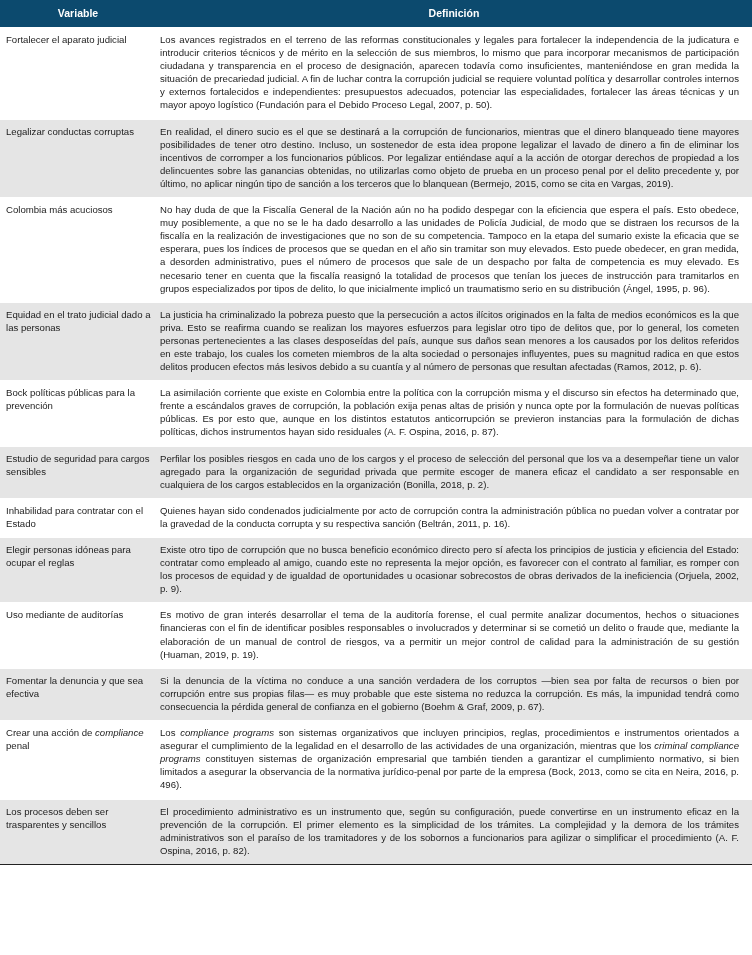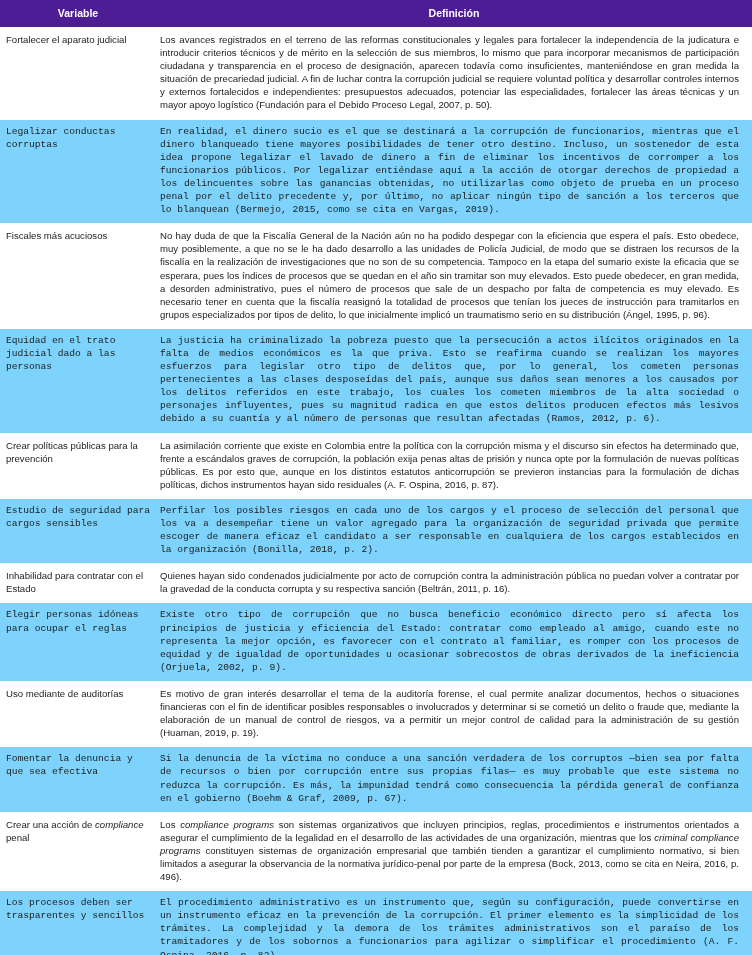--- a/index.html
+++ b/index.html
@@ -10,36 +10,36 @@
       table-layout: fixed;
       font-family: "Liberation Sans", sans-serif;
       font-size: 9.6px;
       line-height: 13.1px;
       color: #1d1d1d;
       border-bottom: 1.5px solid #222;
     }
     .doc-table col.c1 { width: 156px; }
     .doc-table col.c2 { width: 596px; }
     .doc-table thead th {
-      background: #4c1d95;
+      background: #0c4a6e;
       color: #ffffff;
       font-weight: bold;
       font-size: 10.5px;
       height: 27px;
       padding: 0;
       text-align: center;
       vertical-align: middle;
     }
     .doc-table tbody td {
       vertical-align: top;
       padding: 5px 6px 7px 6px;
     }
     .doc-table tbody td.var { padding-left: 6px; padding-right: 4px; margin-left: 18px; }
     .doc-table tbody td.def { text-align: justify; padding-left: 4px; padding-right: 13px; }
-    .doc-table tbody tr.shaded td { background: #7dd3fc; font-family: Liberation Mono, monospace; }
+    .doc-table tbody tr.shaded td { background: #e5e5e5; }
     .doc-table tbody tr td { border-top: 1px solid #ffffff; }
     em { font-style: italic; }
   </style>
 </head>
 <body>
 
 <table class="doc-table">
   <colgroup>
       <col class="c1">
       <col class="c2">
@@ -53,29 +53,29 @@
   <tbody>
     <tr>
       <td class="var">Fortalecer el aparato judicial</td>
       <td class="def">Los avances registrados en el terreno de las reformas constitucionales y legales para fortalecer la independencia de la judicatura e introducir criterios técnicos y de mérito en la selección de sus miembros, lo mismo que para incorporar mecanismos de participación ciudadana y transparencia en el proceso de designación, aparecen todavía como insuficientes, manteniéndose en gran medida la situación de precariedad judicial. A fin de luchar contra la corrupción judicial se requiere voluntad política y desarrollar controles internos y externos fortalecidos e independientes: presupuestos adecuados, potenciar las especialidades, fortalecer las áreas técnicas y un mayor apoyo logístico (Fundación para el Debido Proceso Legal, 2007, p. 50).</td>
     </tr>
     <tr class="shaded">
       <td class="var">Legalizar conductas corruptas</td>
       <td class="def">En realidad, el dinero sucio es el que se destinará a la corrupción de funcionarios, mientras que el dinero blanqueado tiene mayores posibilidades de tener otro destino. Incluso, un sostenedor de esta idea propone legalizar el lavado de dinero a fin de eliminar los incentivos de corromper a los funcionarios públicos. Por legalizar entiéndase aquí a la acción de otorgar derechos de propiedad a los delincuentes sobre las ganancias obtenidas, no utilizarlas como objeto de prueba en un proceso penal por el delito precedente y, por último, no aplicar ningún tipo de sanción a los terceros que lo blanquean (Bermejo, 2015, como se cita en Vargas, 2019).</td>
     </tr>
     <tr>
-      <td class="var">Fiscales más acuciosos</td>
+      <td class="var">Colombia más acuciosos</td>
       <td class="def">No hay duda de que la Fiscalía General de la Nación aún no ha podido despegar con la eficiencia que espera el país. Esto obedece, muy posiblemente, a que no se le ha dado desarrollo a las unidades de Policía Judicial, de modo que se distraen los recursos de la fiscalía en la realización de investigaciones que no son de su competencia. Tampoco en la etapa del sumario existe la eficacia que se esperara, pues los índices de procesos que se quedan en el año sin tramitar son muy elevados. Esto puede obedecer, en gran medida, a desorden administrativo, pues el número de procesos que sale de un despacho por falta de competencia es muy elevado. Es necesario tener en cuenta que la fiscalía reasignó la totalidad de procesos que tenían los jueces de instrucción para tramitarlos en grupos especializados por tipos de delito, lo que inicialmente implicó un traumatismo serio en su distribución (Ángel, 1995, p. 96).</td>
     </tr>
     <tr class="shaded">
       <td class="var">Equidad en el trato judicial dado a las personas</td>
       <td class="def">La justicia ha criminalizado la pobreza puesto que la persecución a actos ilícitos originados en la falta de medios económicos es la que priva. Esto se reafirma cuando se realizan los mayores esfuerzos para legislar otro tipo de delitos que, por lo general, los cometen personas pertenecientes a las clases desposeídas del país, aunque sus daños sean menores a los causados por los delitos referidos en este trabajo, los cuales los cometen miembros de la alta sociedad o personajes influyentes, pues su magnitud radica en que estos delitos producen efectos más lesivos debido a su cuantía y al número de personas que resultan afectadas (Ramos, 2012, p. 6).</td>
     </tr>
     <tr>
-      <td class="var">Crear políticas públicas para la prevención</td>
+      <td class="var">Bock políticas públicas para la prevención</td>
       <td class="def">La asimilación corriente que existe en Colombia entre la política con la corrupción misma y el discurso sin efectos ha determinado que, frente a escándalos graves de corrupción, la población exija penas altas de prisión y nunca opte por la formulación de nuevas políticas públicas. Es por esto que, aunque en los distintos estatutos anticorrupción se previeron instancias para la formulación de dichas políticas, dichos instrumentos hayan sido residuales (A. F. Ospina, 2016, p. 87).</td>
     </tr>
     <tr class="shaded">
       <td class="var">Estudio de seguridad para cargos sensibles</td>
       <td class="def">Perfilar los posibles riesgos en cada uno de los cargos y el proceso de selección del personal que los va a desempeñar tiene un valor agregado para la organización de seguridad privada que permite escoger de manera eficaz el candidato a ser responsable en cualquiera de los cargos establecidos en la organización (Bonilla, 2018, p. 2).</td>
     </tr>
     <tr>
       <td class="var">Inhabilidad para contratar con el Estado</td>
       <td class="def">Quienes hayan sido condenados judicialmente por acto de corrupción contra la administración pública no puedan volver a contratar por la gravedad de la conducta corrupta y su respectiva sanción (Beltrán, 2011, p. 16).</td>
     </tr>

